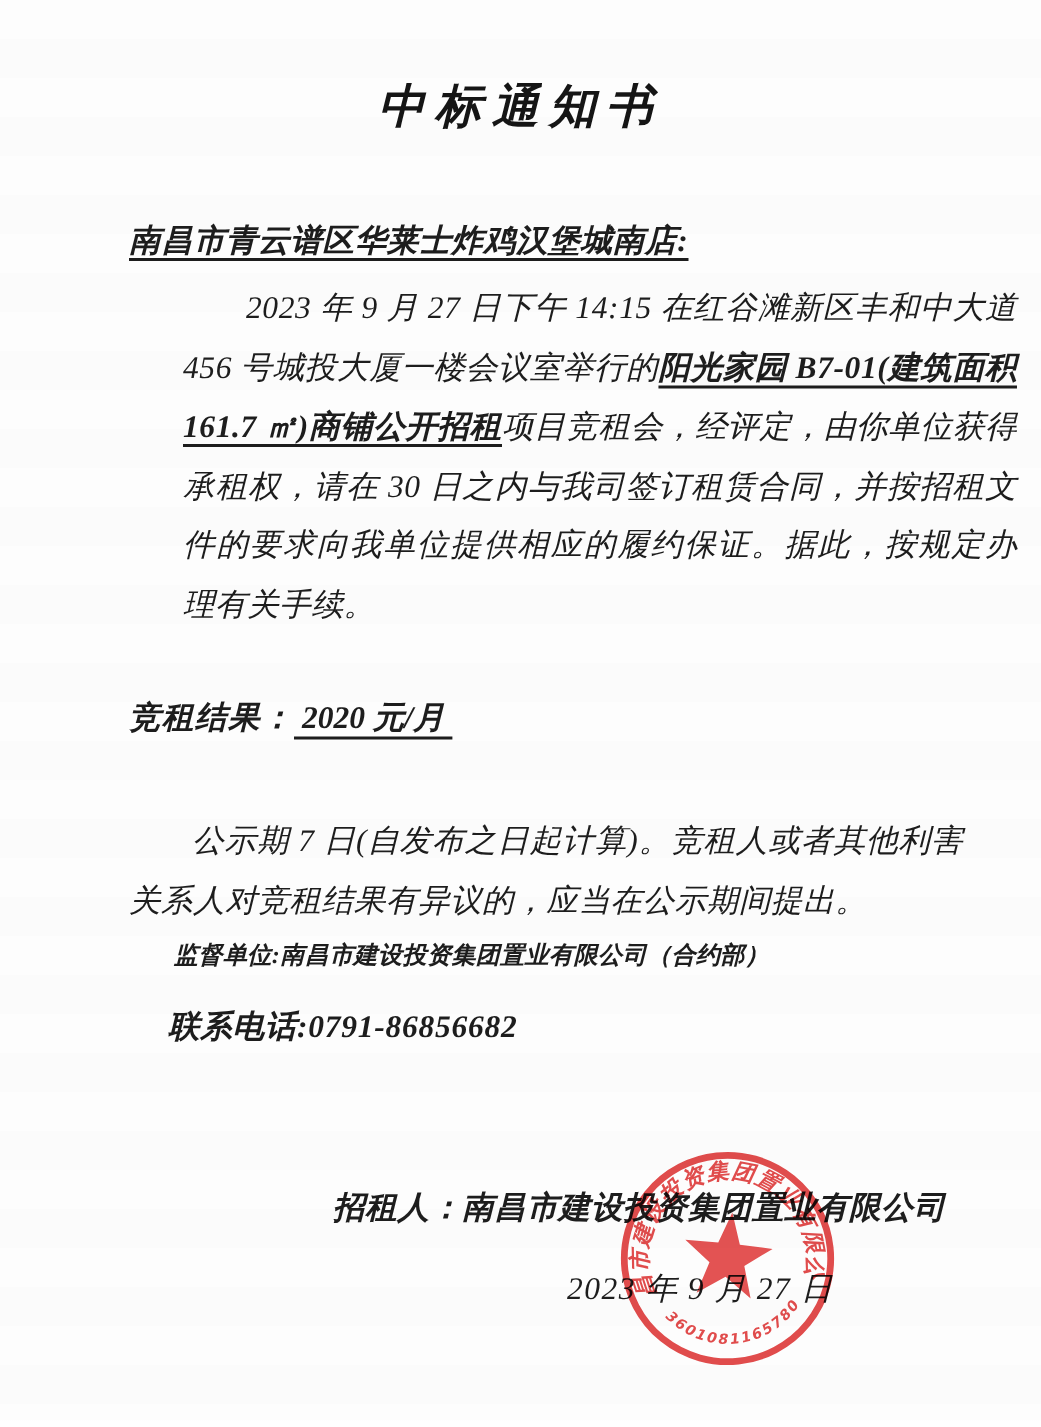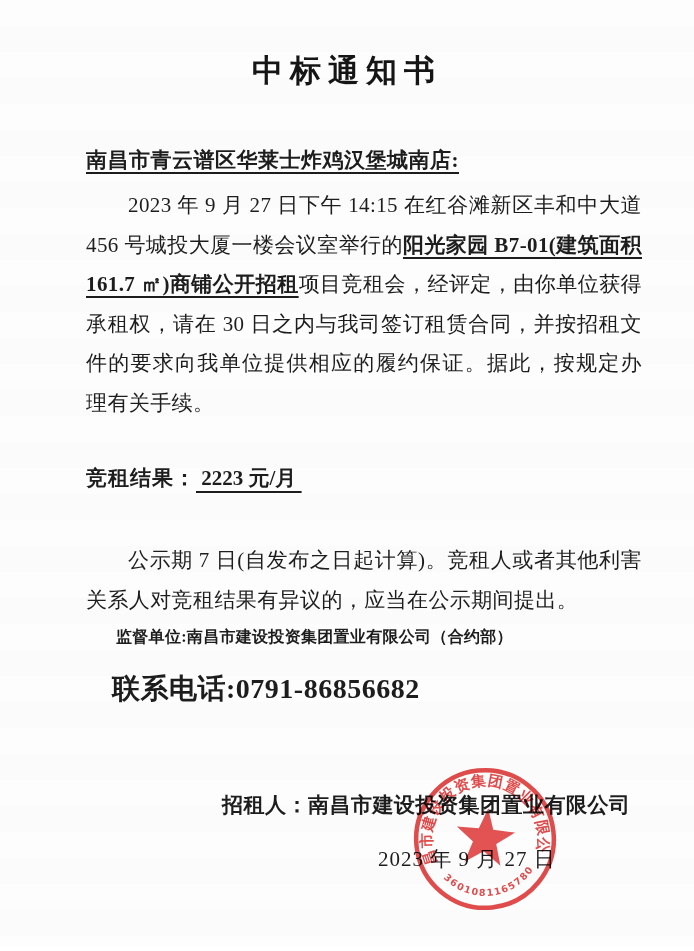--- a/index.html
+++ b/index.html
@@ -10,20 +10,21 @@
   .page {
     position: relative;
     width: 694px;
     height: 947px;
     margin: 0 auto;
     background:
       repeating-linear-gradient(180deg, #fdfdfd 0px, #fdfdfd 26px, #fbfbfb 26px, #fbfbfb 52px);
     font-family: "Liberation Serif", "DejaVu Serif", serif;
     color: #1d1d1d;
     overflow: hidden;
+    font-style: italic;
   }
   .title {
     position: absolute;
     top: 50px;
     left: 0;
     width: 100%;
     margin: 0;
     text-align: center;
     font-size: 31px;
     font-weight: bold;
@@ -44,21 +45,21 @@
     position: absolute;
     left: 86px;
     width: 556px;
     margin: 0;
     font-size: 21px;
     line-height: 39.5px;
     text-align: justify;
     text-indent: 2em;
     letter-spacing: 0.4px;
   }
-  .para1 { top: 186px; }
+  .para1 { top: 186px; margin-left: 36px; }
   .para2 { top: 541px; }
   .hl {
     font-weight: bold;
     text-decoration: underline;
     text-underline-offset: 5px;
   }
   .result-line {
     position: absolute;
     top: 464px;
     left: 86px;
@@ -79,21 +80,21 @@
     top: 627px;
     left: 116px;
     font-size: 16px;
     font-weight: 600;
     letter-spacing: 0.3px;
   }
   .phone-line {
     position: absolute;
     top: 670px;
     left: 112px;
-    font-size: 28px;
+    font-size: 21px;
     font-weight: 600;
     letter-spacing: 0.5px;
   }
   .lessor-line {
     position: absolute;
     top: 791px;
     left: 222px;
     font-size: 21px;
     font-weight: 600;
     letter-spacing: 0.5px;
@@ -141,21 +142,21 @@
 
 <div class="page">
 
   <h1 class="title">中标通知书</h1>
 
   <div class="recipient">南昌市青云谱区华莱士炸鸡汉堡城南店:</div>
 
   <p class="para para1"><span>2023 年 9 月 27 日下午 14:15 在红谷滩新区丰和中大道 456 号城投大厦一楼会议室举行的</span><span class="hl">阳光家园 B7-01(建筑面积 161.7 ㎡)商铺公开招租</span><span>项目竞租会，经评定，由你单位获得承租权，请在 30 日之内与我司签订租赁合同，并按招租文件的要求向我单位提供相应的履约保证。据此，按规定办理有关手续。</span></p>
 
   <div class="result-line">
-    <span class="result-label">竞租结果：</span><span class="result-value"> 2223 元/月 </span>
+    <span class="result-label">竞租结果：</span><span class="result-value"> 2020 元/月 </span>
   </div>
 
   <p class="para para2">公示期 7 日(自发布之日起计算)。竞租人或者其他利害关系人对竞租结果有异议的，应当在公示期间提出。</p>
 
   <div class="supervisor-line">监督单位:南昌市建设投资集团置业有限公司（合约部）</div>
 
   <div class="phone-line">联系电话:0791-86856682</div>
 
   <div class="lessor-line">
     <span>招租人：</span><span>南昌市建设投资集团置业有限公司</span>

